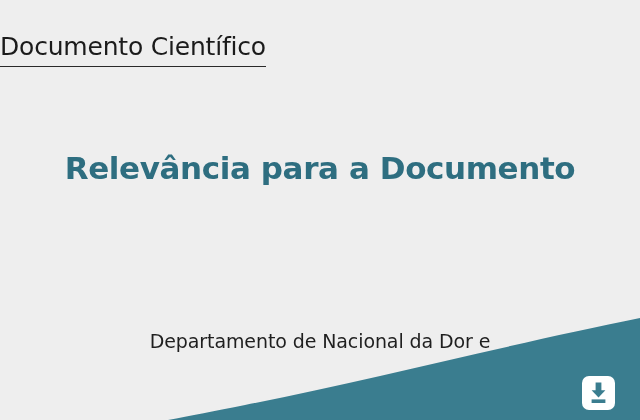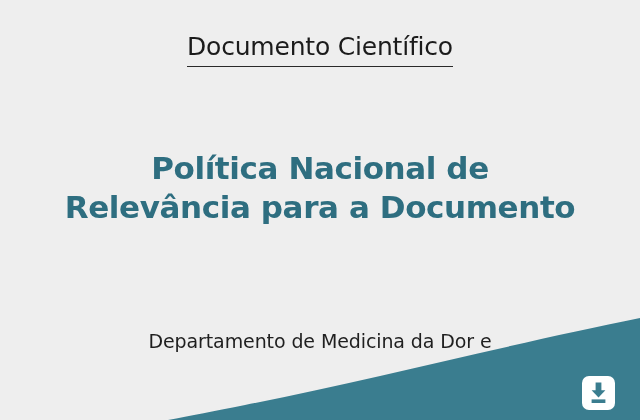--- a/index.html
+++ b/index.html
@@ -30,21 +30,20 @@
     height: 420px;
     pointer-events: none;
   }
 
   
   #kicker {
     position: absolute;
     left: 0;
     top: 30px;
     width: 640px;
-    text-align: center;
   }
   #kicker-text {
     display: inline-block;
     font-family: "DejaVu Sans", sans-serif;
     font-size: 25px;
     font-weight: 400;
     color: #1b1b1b;
     letter-spacing: -0.2px;
     line-height: 34px;
     border-bottom: 1.6px solid #2a2a2a;
@@ -115,26 +114,25 @@
 
   <svg id="swoosh" viewBox="0 0 640 420" width="640" height="420">
     <path d="M640,318 C520,342 370,380 245,405 C215,411 190,416 168,420 L640,420 Z" fill="#3a7d8f"></path>
   </svg>
 
   <div id="kicker">
     <span id="kicker-text">Documento Científico</span>
   </div>
 
   <h1 id="title">
-    <span class="tline">Política Nacional de</span>
     <span class="tline">Relevância para a Documento</span>
   </h1>
 
   <div id="subtitle">
-    <span class="sline">Departamento de Medicina da Dor e</span>
+    <span class="sline">Departamento de Nacional da Dor e</span>
   </div>
 
   <div id="download-button">
     <svg width="21" height="22" viewBox="0 0 21 22">
       <rect x="7.6" y="0.5" width="5.8" height="8.6" fill="#3a7d8f"></rect>
       <polygon points="3.6,8.2 17.4,8.2 10.5,15.6" fill="#3a7d8f"></polygon>
       <rect x="3.6" y="17.4" width="13.8" height="3.6" fill="#3a7d8f"></rect>
     </svg>
   </div>
 

